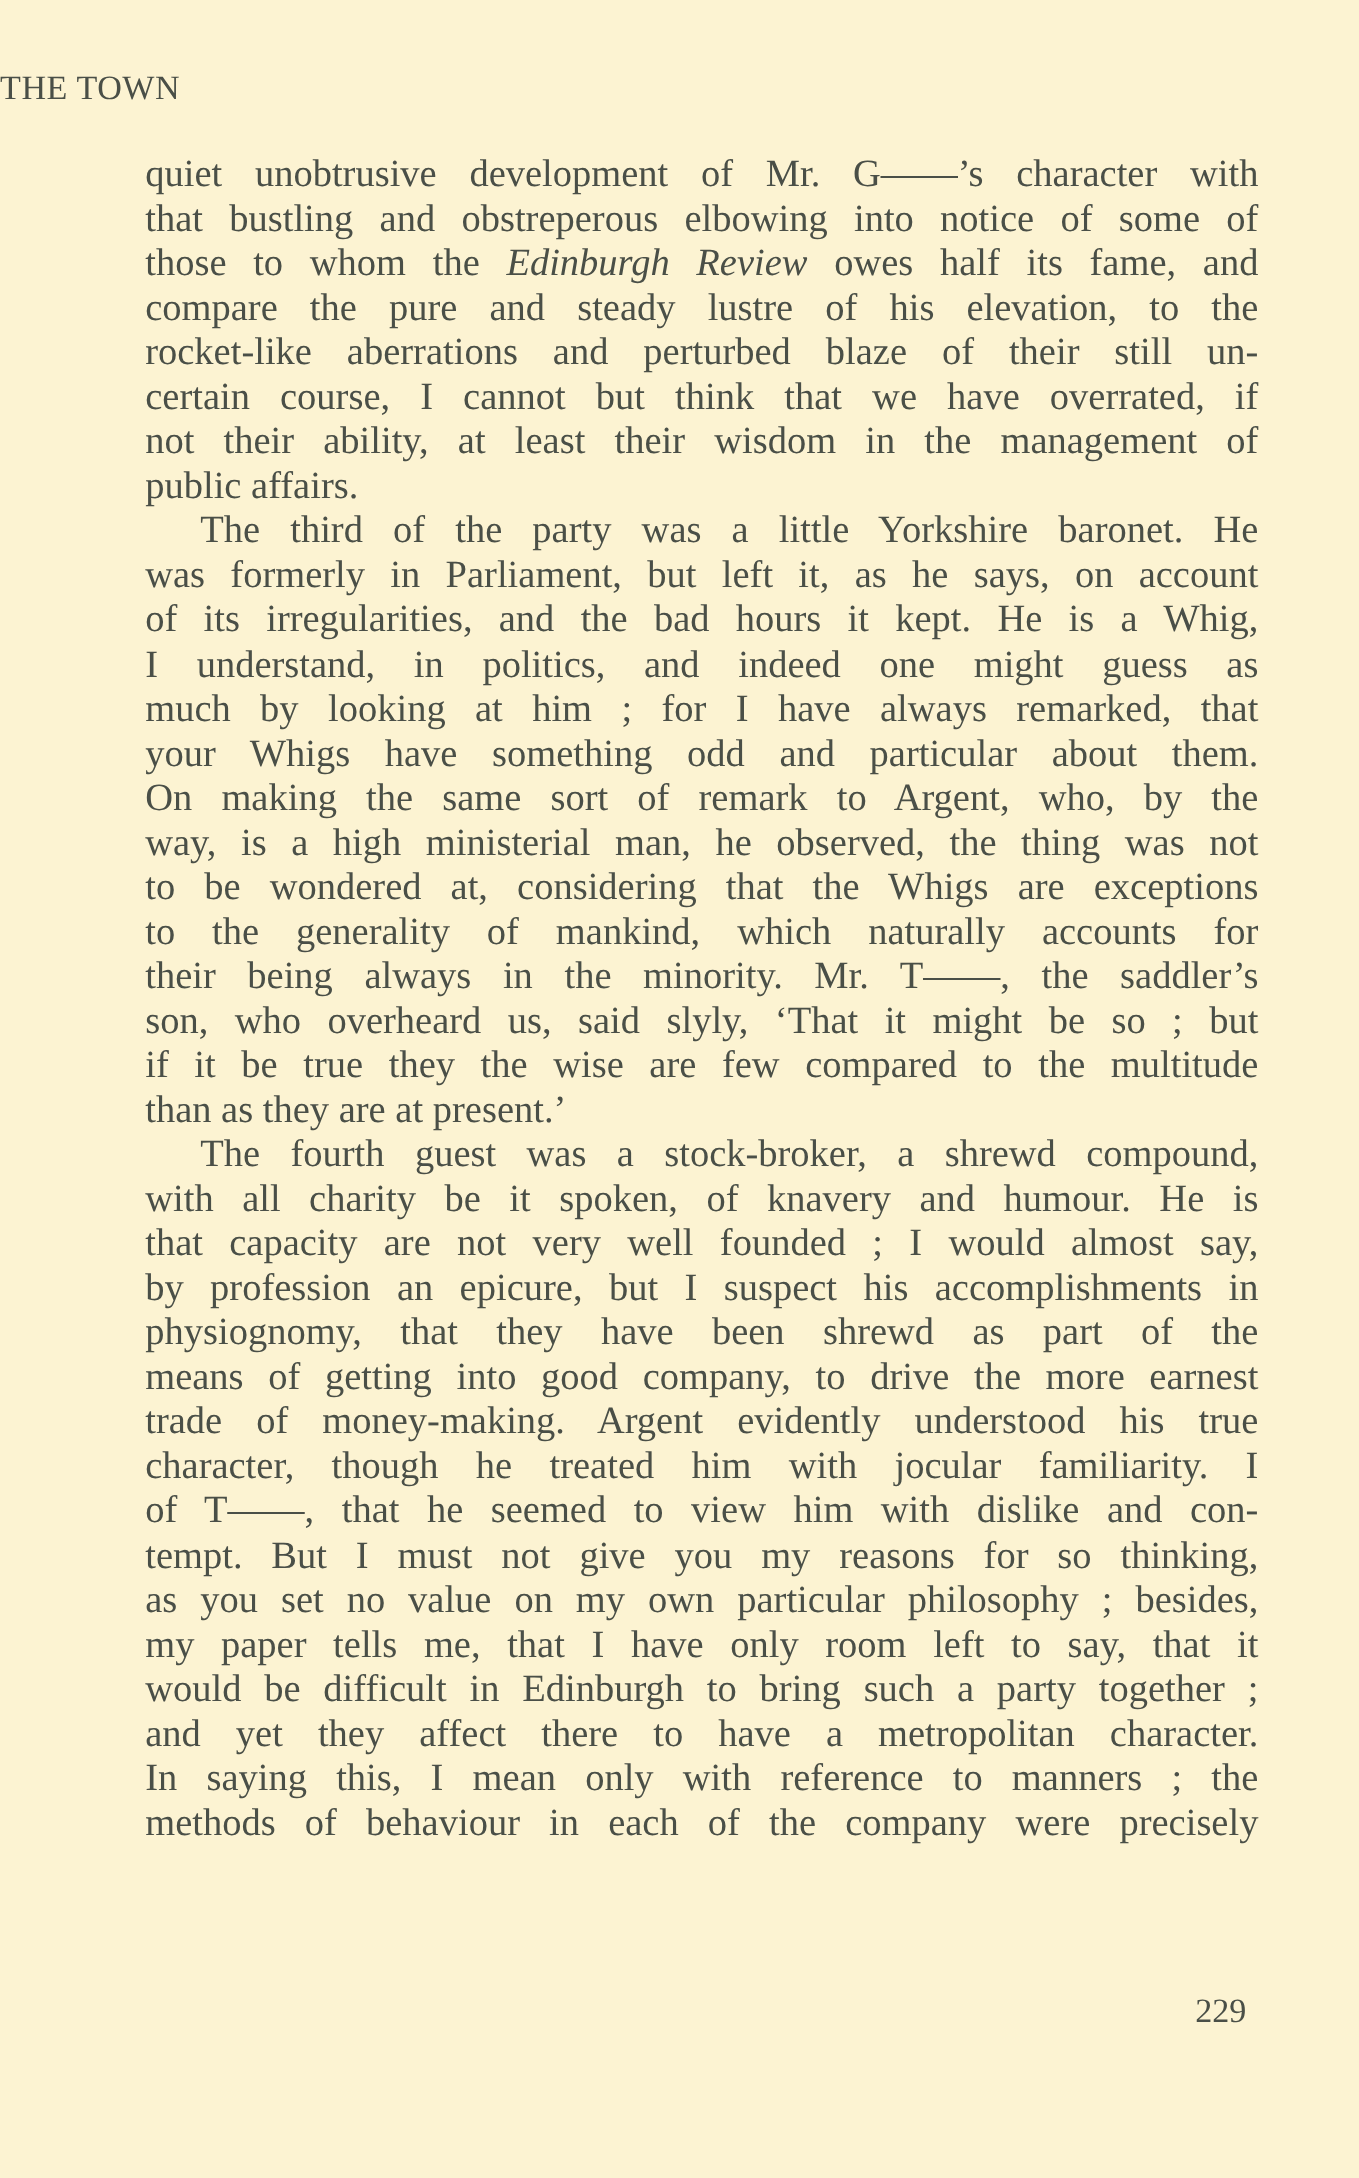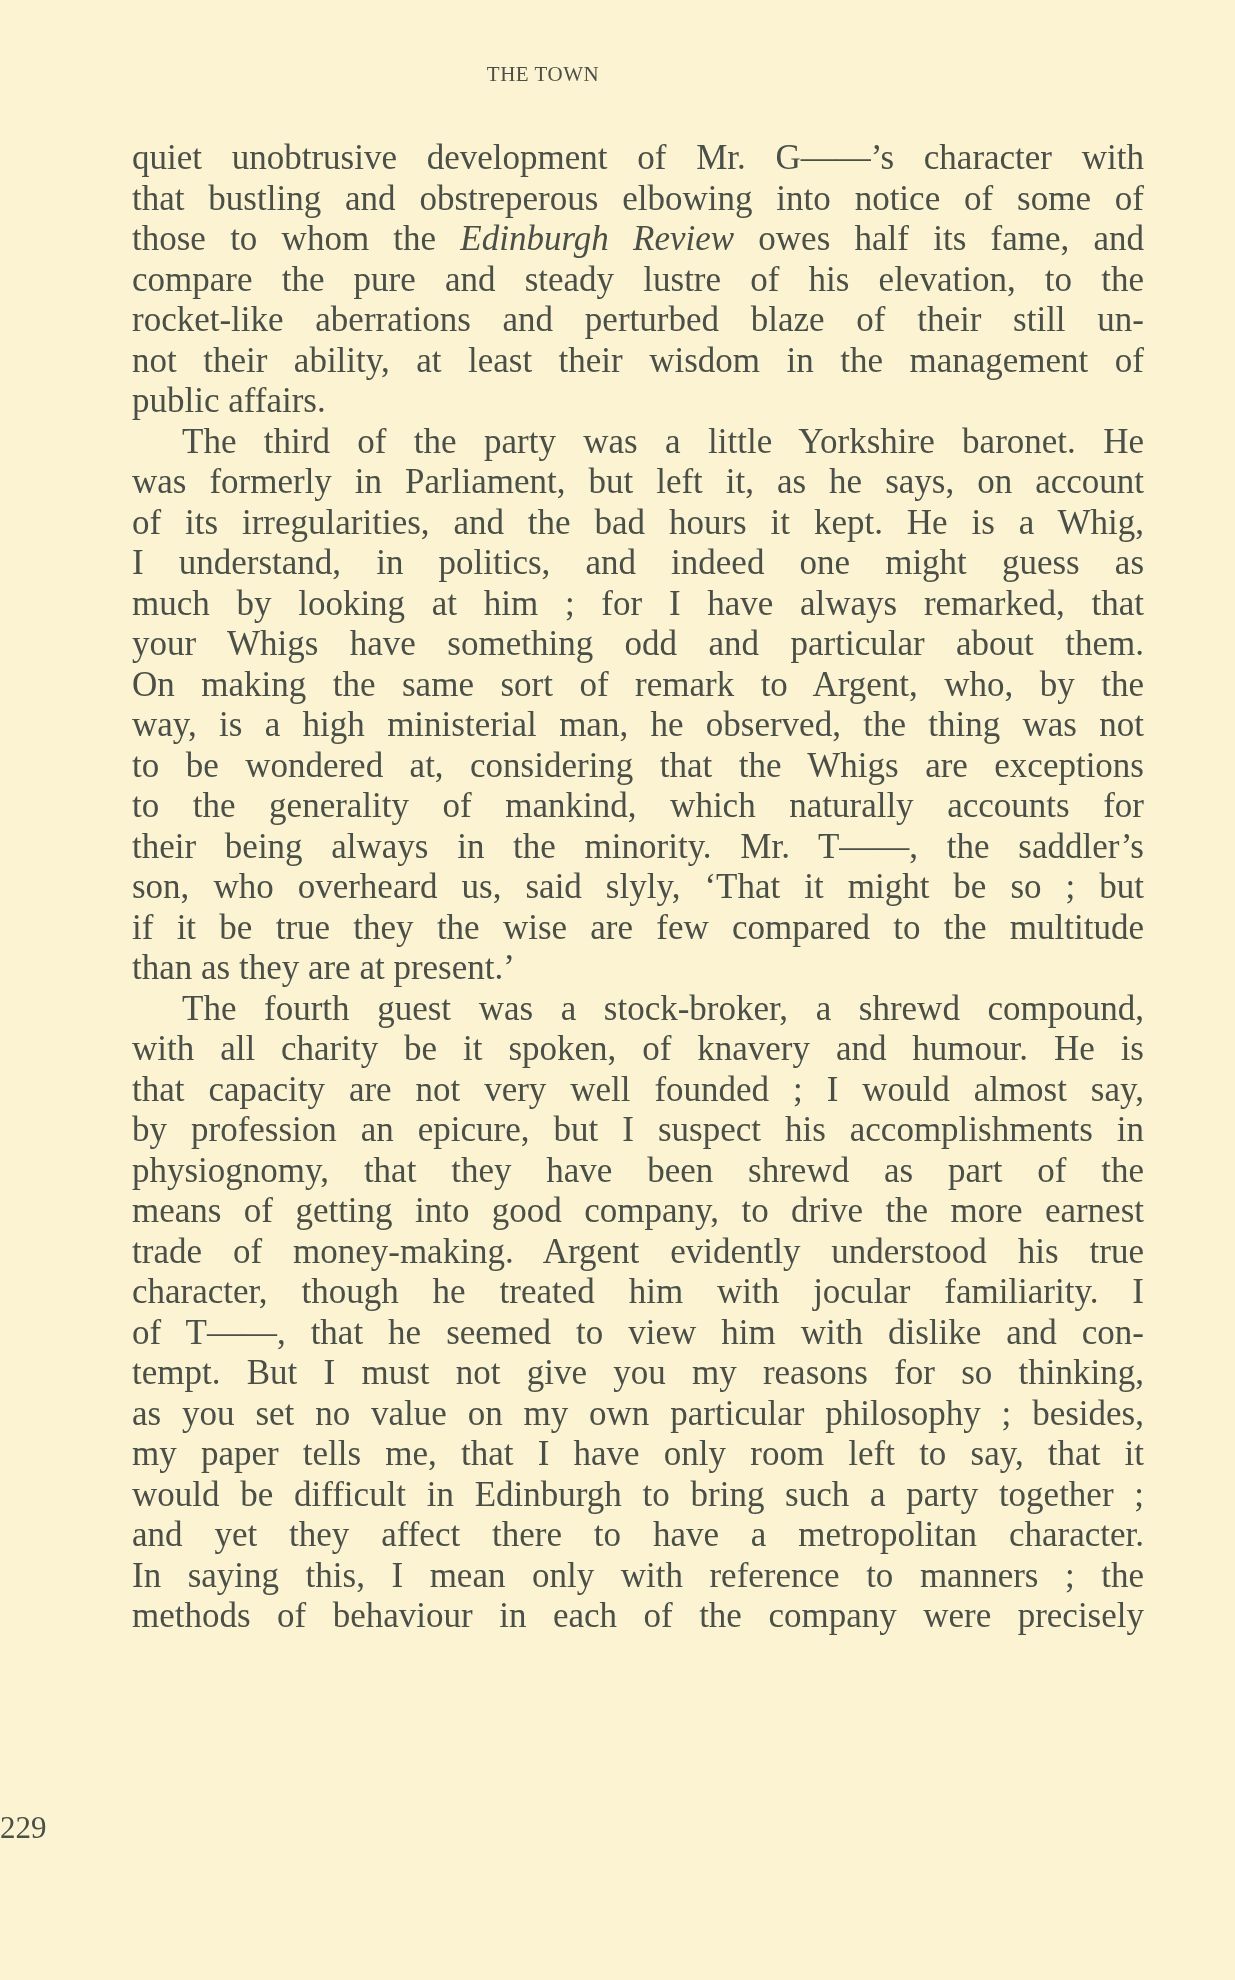--- a/index.html
+++ b/index.html
@@ -10,22 +10,21 @@
     position: relative;
     overflow: hidden;
     font-family: "Liberation Serif", "DejaVu Serif", serif;
     color: #4a4f47;
   }
   .running-head {
     position: absolute;
     top: 62px;
     left: 0;
     width: 1086px;
-    text-align: center;
-    font-size: 21px;
+    font-size: 31px;
     letter-spacing: 0.5px;
     color: #4a4f47;
   }
   .text-block {
     position: absolute;
     top: 138px;
     left: 132px;
     width: 1012px;
     font-size: 35px;
     line-height: 40.5px;
@@ -39,36 +38,37 @@
     overflow: visible;
   }
   .line.last { text-align-last: left; }
   .line.indent { padding-left: 50px; }
   .line i { font-style: italic; }
   .folio {
     position: absolute;
     top: 1810px;
     left: 0;
     width: 1133px;
-    text-align: left;
+    text-align: right;
     font-size: 31px;
     color: #4a4f47;
   }
 </style>
 </head>
 <body>
 
 <div class="running-head">THE TOWN</div>
 
 <div class="text-block" id="text-block">
     <div class="line">quiet unobtrusive development of Mr. G——’s character with</div>
     <div class="line">that bustling and obstreperous elbowing into notice of some of</div>
     <div class="line"><span style="white-space: pre;">those to whom the </span><i style="white-space: pre;">Edinburgh Review</i><span style="white-space: pre;"> owes half its fame, and</span></div>
     <div class="line">compare the pure and steady lustre of his elevation, to the</div>
     <div class="line">rocket-like aberrations and perturbed blaze of their still un-</div>
+    <div class="line">certain course, I cannot but think that we have overrated, if</div>
     <div class="line">not their ability, at least their wisdom in the management of</div>
     <div class="line last">public affairs.</div>
     <div class="line indent">The third of the party was a little Yorkshire baronet.  He</div>
     <div class="line">was formerly in Parliament, but left it, as he says, on account</div>
     <div class="line">of its irregularities, and the bad hours it kept.  He is a Whig,</div>
     <div class="line">I understand, in politics, and indeed one might guess as</div>
     <div class="line">much by looking at him ; for I have always remarked, that</div>
     <div class="line">your Whigs have something odd and particular about them.</div>
     <div class="line">On making the same sort of remark to Argent, who, by the</div>
     <div class="line">way, is a high ministerial man, he observed, the thing was not</div>

